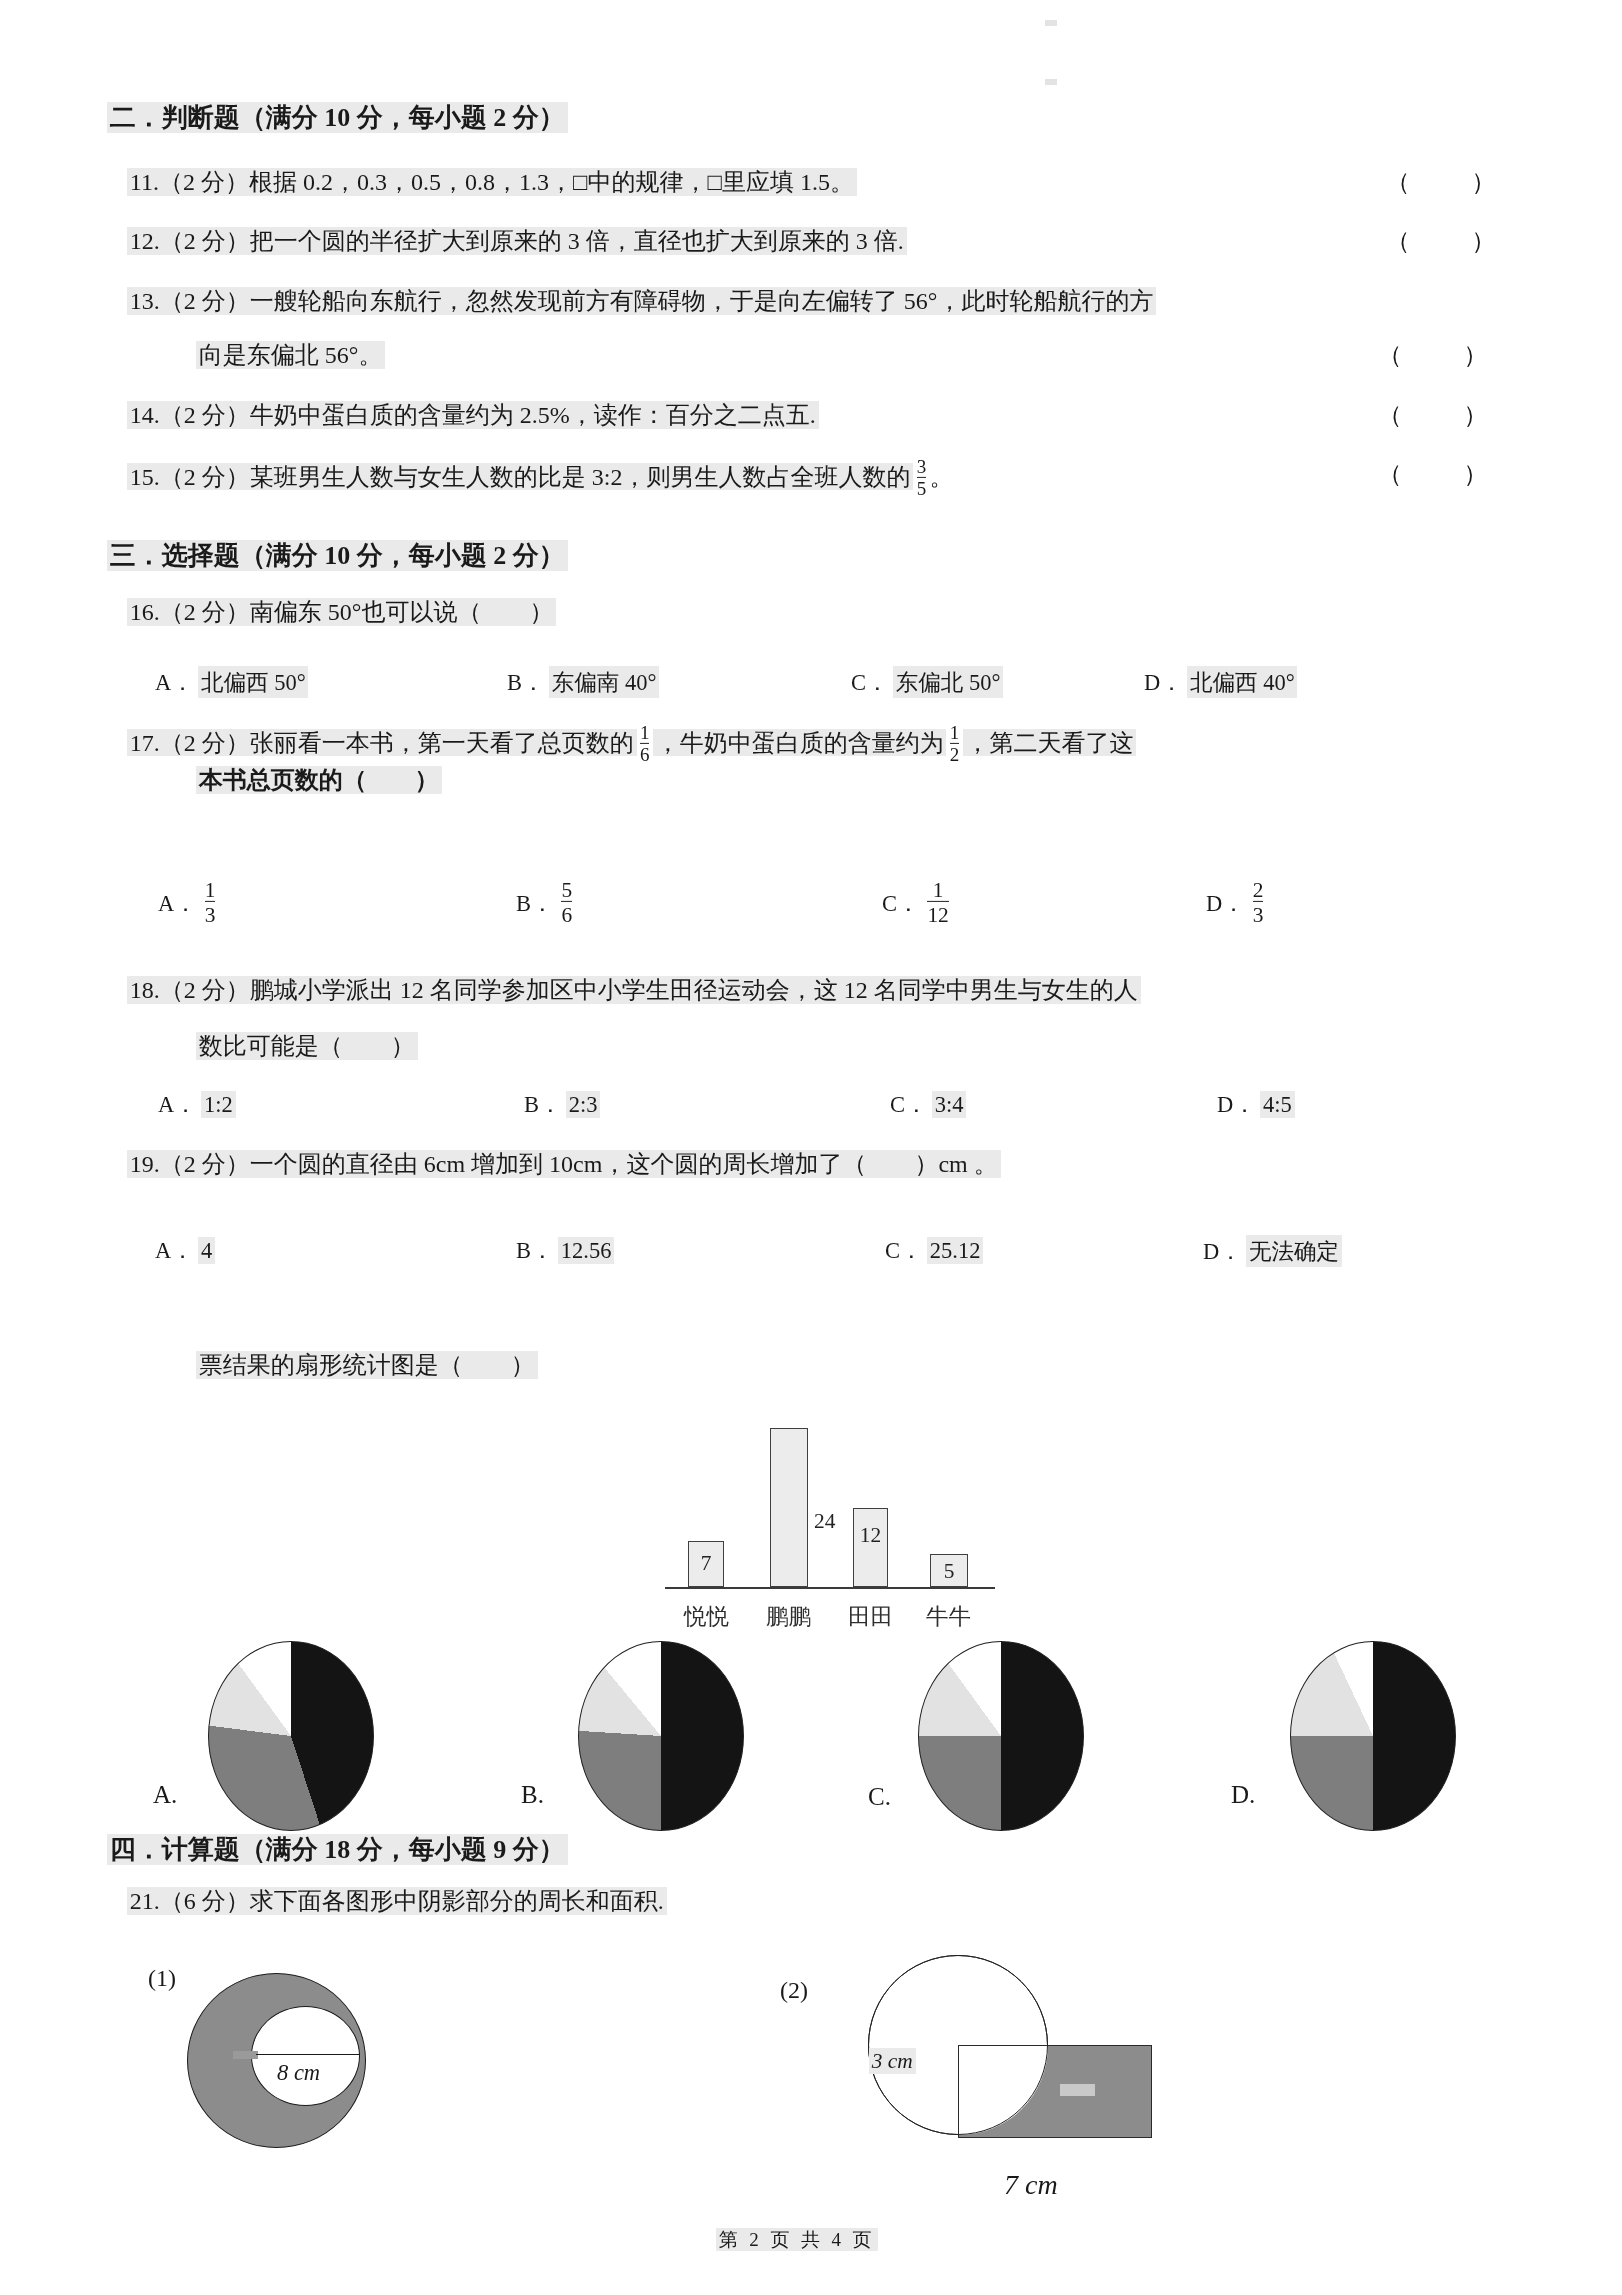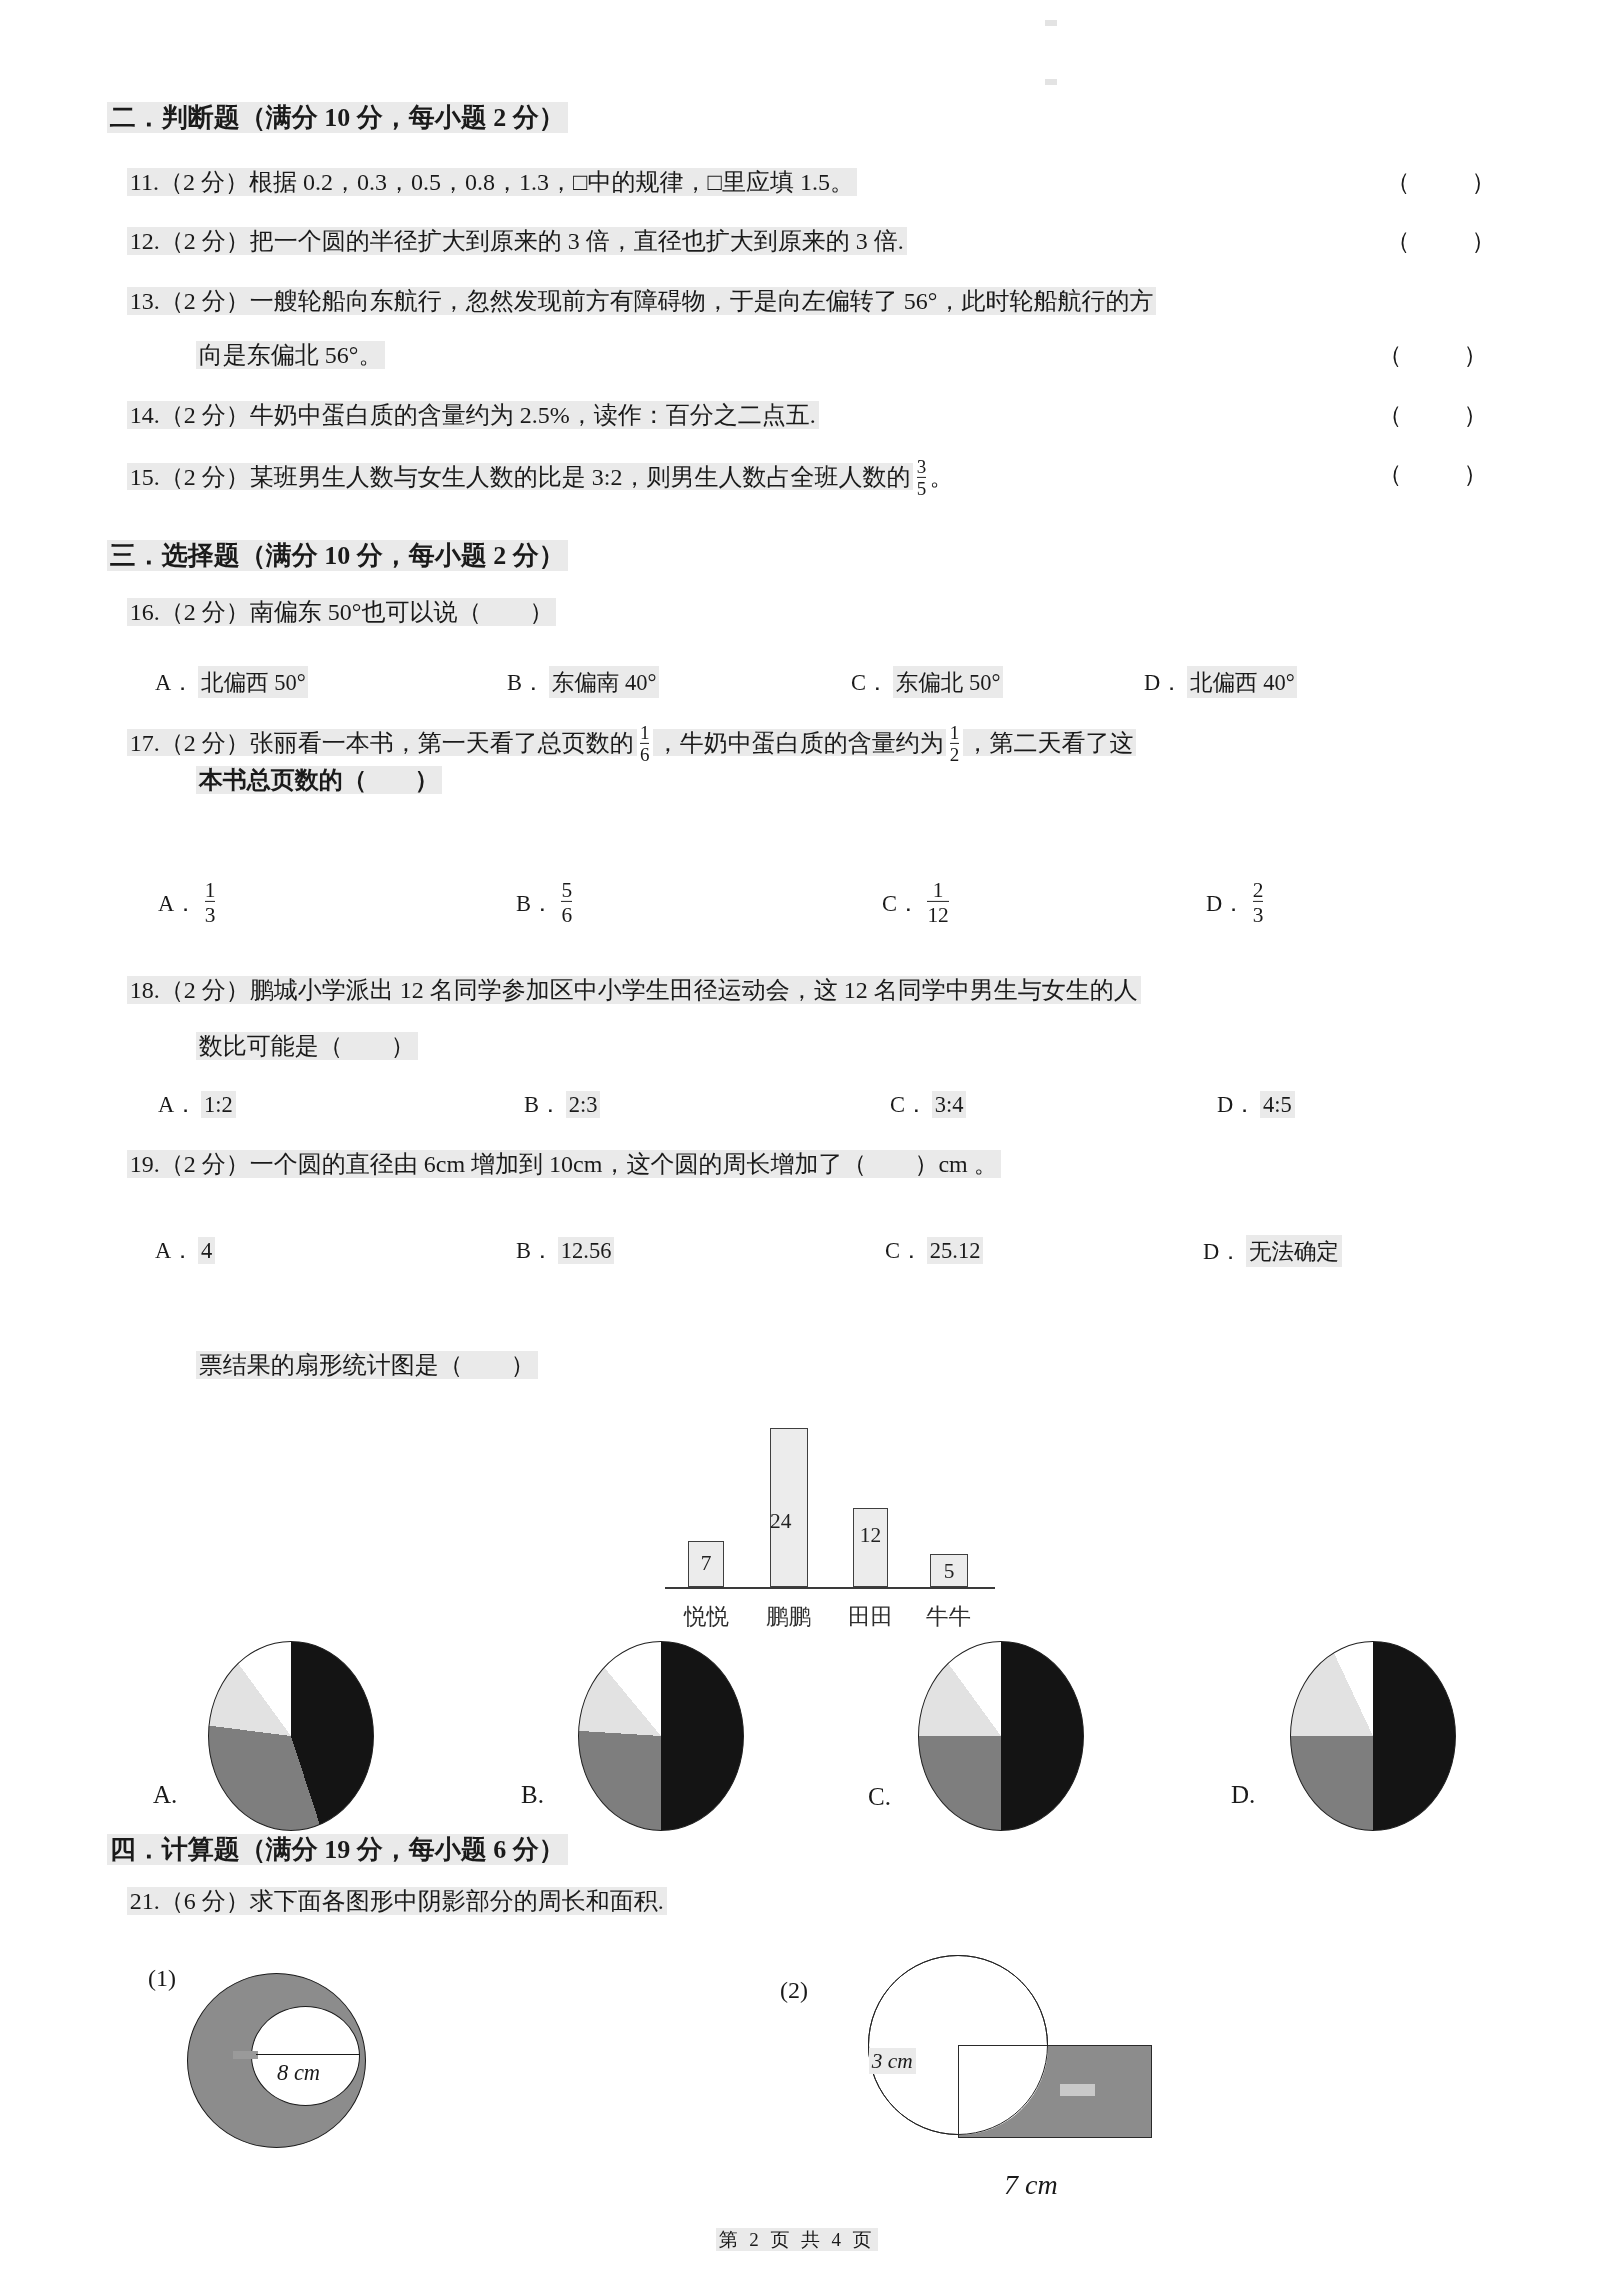--- a/index.html
+++ b/index.html
@@ -183,41 +183,41 @@
   <div class="cont" style="left:168px;top:1349px;">
     <span class="hl">票结果的扇形统计图是（　　）</span>
   </div>
 
   <div class="chart" style="left:665px;top:1420px;width:330px;height:169px;">
     <div class="bar" style="left:23px;width:36px;height:46px;"></div>
     <div class="bar" style="left:105px;width:38px;height:159px;"></div>
     <div class="bar" style="left:188px;width:35px;height:79px;"></div>
     <div class="bar" style="left:265px;width:38px;height:33px;"></div>
     <span class="bval" style="left:23px;width:36px;top:131px;">7</span>
-    <span class="bval" style="left:105px;width:14px;top:89px;">24</span>
+    <span class="bval" style="left:105px;width:14px;top:89px;padding-left:44px;">24</span>
     <span class="bval" style="left:188px;width:35px;top:103px;">12</span>
     <span class="bval" style="left:265px;width:38px;top:139px;">5</span>
     <div class="axis"></div>
   </div>
   <div class="cat" style="left:667px;top:1601px;">悦悦</div>
   <div class="cat" style="left:749px;top:1601px;">鹏鹏</div>
   <div class="cat" style="left:831px;top:1601px;">田田</div>
   <div class="cat" style="left:909px;top:1601px;">牛牛</div>
 
   <div class="pie" style="left:208px;top:1641px;background:conic-gradient(#141414 0 45%,#7e7e7e 45% 77%,#e2e2e2 77% 90%,#ffffff 90% 100%);"></div>
   <div class="pie" style="left:578px;top:1641px;background:conic-gradient(#141414 0 50%,#7e7e7e 50% 76%,#e2e2e2 76% 89%,#ffffff 89% 100%);"></div>
   <div class="pie" style="left:918px;top:1641px;background:conic-gradient(#141414 0 50%,#7e7e7e 50% 75%,#e2e2e2 75% 90%,#ffffff 90% 100%);"></div>
   <div class="pie" style="left:1290px;top:1641px;background:conic-gradient(#141414 0 50%,#7e7e7e 50% 75%,#e2e2e2 75% 93%,#ffffff 93% 100%);"></div>
   <div class="pielab" style="left:153px;top:1781px;">A.</div>
   <div class="pielab" style="left:521px;top:1781px;">B.</div>
   <div class="pielab" style="left:868px;top:1783px;">C.</div>
   <div class="pielab" style="left:1231px;top:1781px;">D.</div>
 
   <div class="h" style="left:107px;top:1832px;">
-    <span class="hl">四．计算题（满分 19 分，每小题 6 分）</span>
+    <span class="hl">四．计算题（满分 18 分，每小题 9 分）</span>
   </div>
 
   <div class="line" style="left:127px;top:1885px;">
     <span class="hl">21.（6 分）求下面各图形中阴影部分的周长和面积.</span>
   </div>
 
   <div class="line" style="left:148px;top:1965px;font-size:24px;">(1)</div>
   <div class="fig-circle" style="left:187px;top:1973px;width:179px;height:175px;background:#8c8c8c;border:1.7px solid #1a1a1a;"></div>
   <div class="fig-circle" style="left:251px;top:2006px;width:109px;height:100px;background:#ffffff;border:1.7px solid #1a1a1a;"></div>
   <div style="position:absolute;left:233px;top:2051px;width:25px;height:8px;background:#9a9a9a;"></div>

